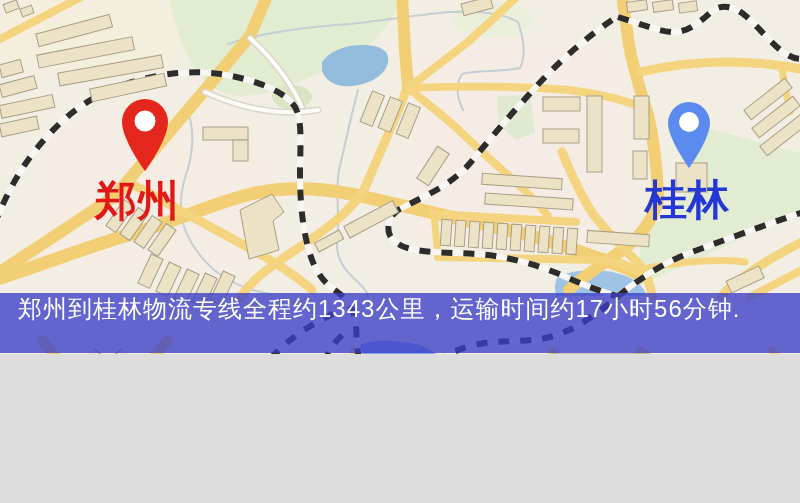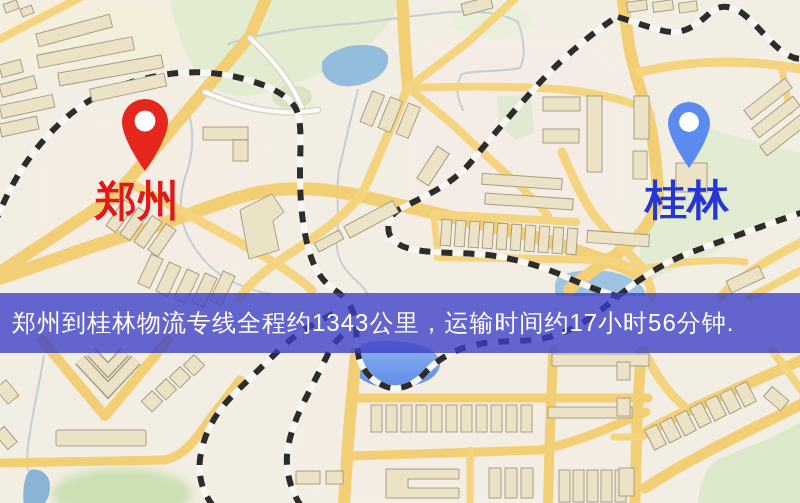--- a/index.html
+++ b/index.html
@@ -1,32 +1,32 @@
 <!DOCTYPE html>
 <html><head>
 <meta charset="utf-8">
 <style>
   html,body{margin:0;padding:0;background:#ddd;}
-  .stage{position:relative;width:800px;height:503px;overflow:hidden;background:#f3eee3;
+  .stage{position:relative;width:800px;height:354px;overflow:hidden;background:#f3eee3;
          font-family:"Liberation Sans","DejaVu Sans",sans-serif;}
   .stage svg{position:absolute;left:0;top:0;}
   
   .road{stroke:#f2cf74;fill:none;stroke-linecap:round;stroke-linejoin:round;}
   .road-minor{stroke:#f4d47e;fill:none;stroke-linecap:round;stroke-linejoin:round;}
   .wcase{stroke:#dcd6c9;fill:none;stroke-linecap:round;}
   .wroad{stroke:#fdfcf8;fill:none;stroke-linecap:round;}
   .rail-base{stroke:#f8f7f3;stroke-width:6;fill:none;stroke-linecap:butt;}
   .rail-dash{stroke:#2e2c2a;stroke-width:6;fill:none;stroke-dasharray:11 11;stroke-linecap:butt;}
   .bld{fill:#ece3c6;stroke:#a89e86;stroke-width:1;}
   .stream{stroke:#c4ced3;stroke-width:2;fill:none;stroke-linecap:round;}
   .park{stroke:none;}
   
   .banner{position:absolute;left:0;top:293px;width:800px;height:60px;
-          background:rgba(58,62,198,0.78);display:flex;align-items:center;
-          box-sizing:border-box;padding-left:12px;}
+          background:rgba(58,62,198,0.78);display:flex;
+          box-sizing:border-box;padding-left:18px;}
   .banner span{color:#fff;font-size:24px;letter-spacing:1px;
           font-family:"Liberation Sans","DejaVu Sans",sans-serif;white-space:nowrap;}
   
   .citylabel{font-family:"Liberation Serif","DejaVu Serif",serif;font-weight:bold;font-size:42px;}
 </style>
 </head>
 <body>
 
 <div class="stage">
 <svg width="800" height="503" viewBox="0 0 800 503">

